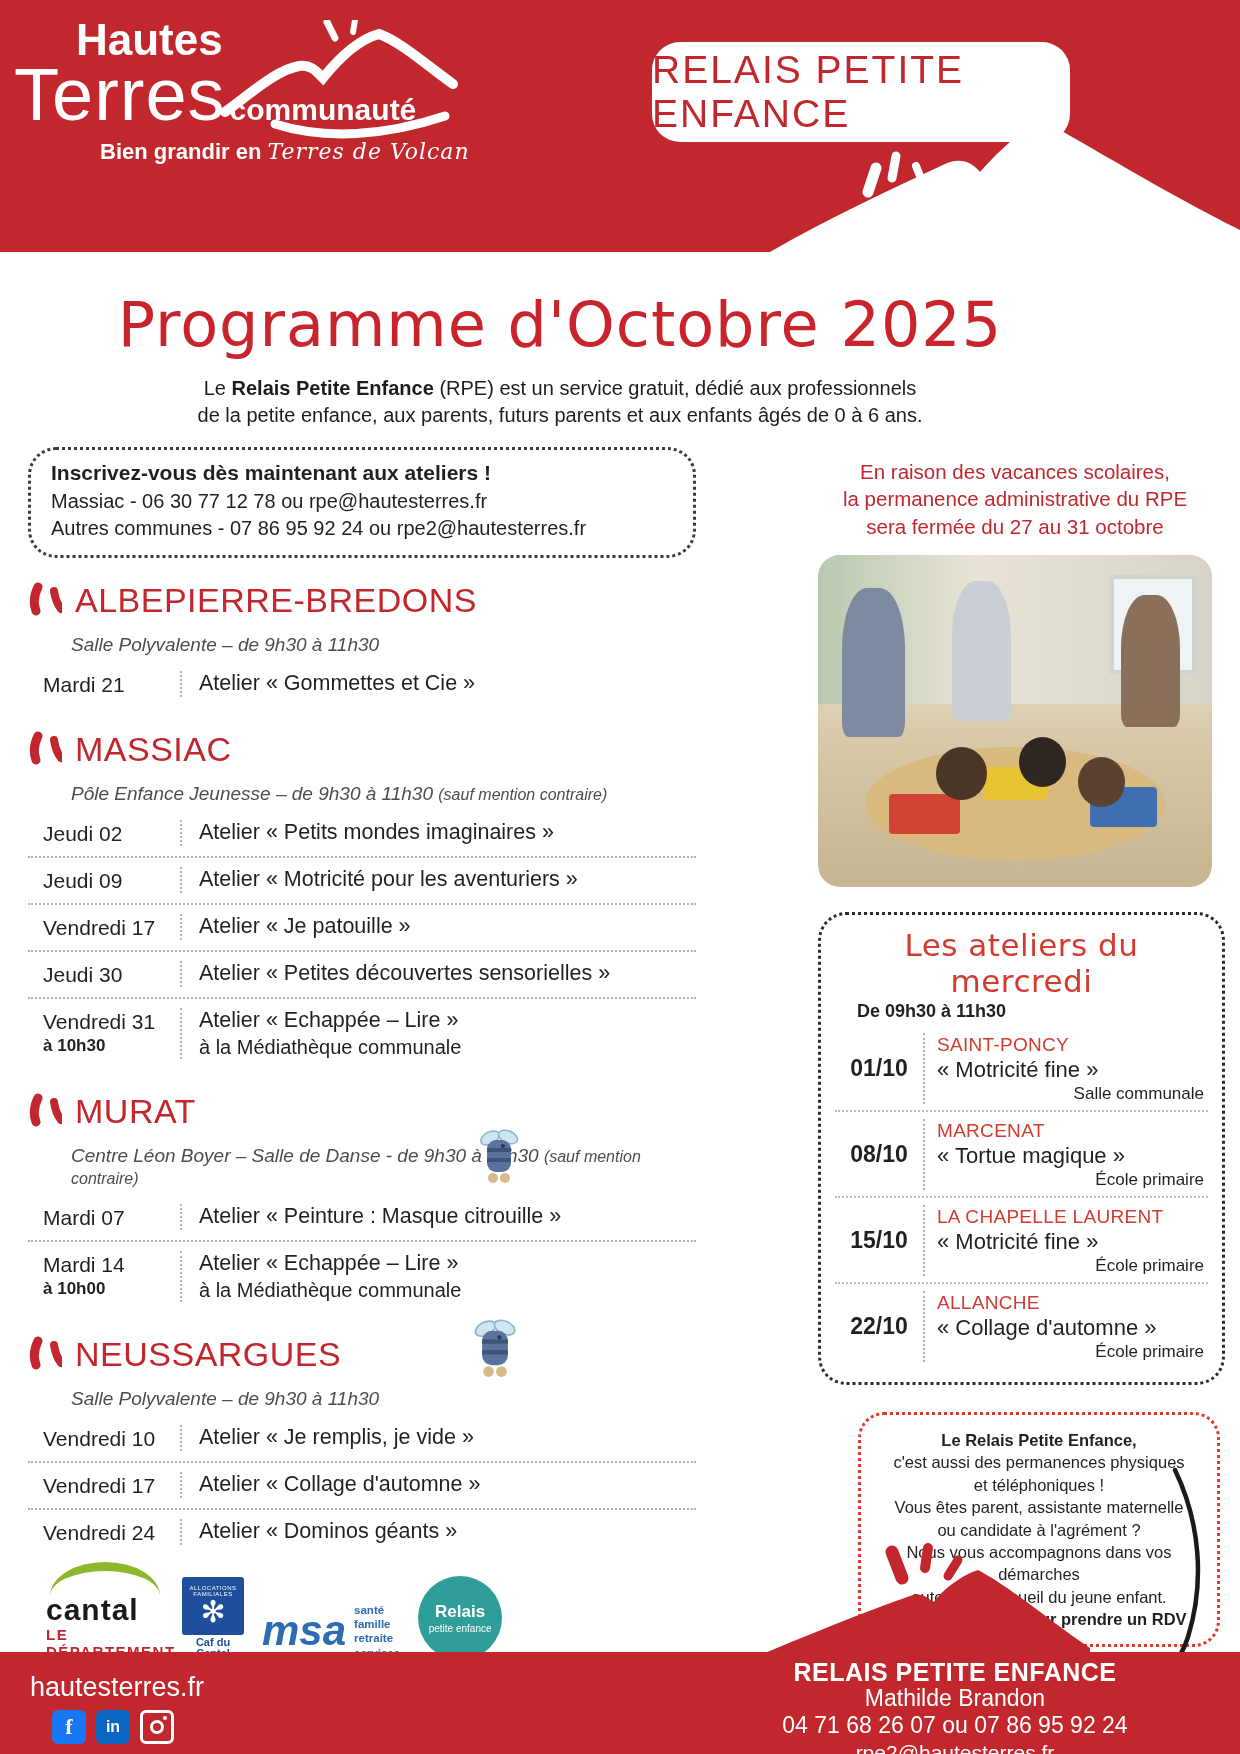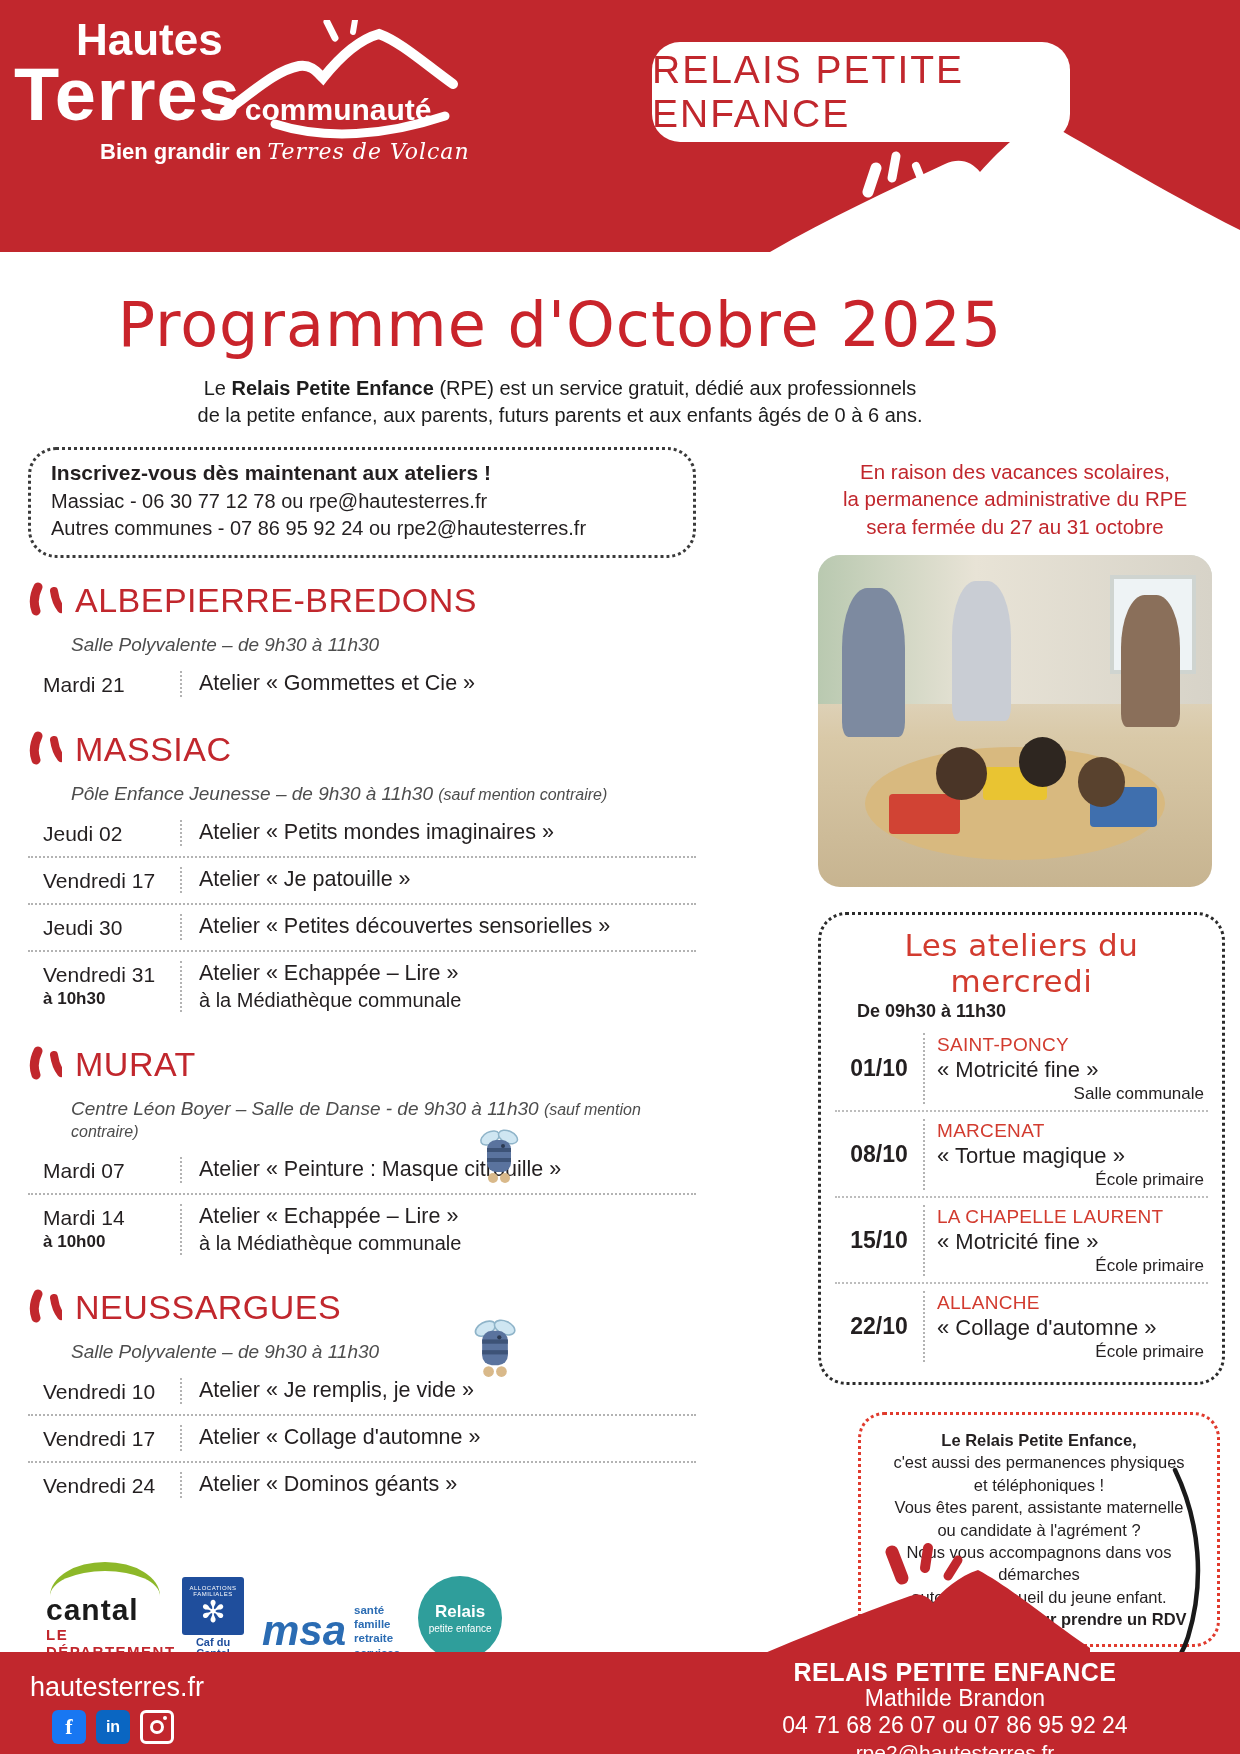--- a/index.html
+++ b/index.html
@@ -5,21 +5,21 @@
   * { margin:0; padding:0; box-sizing:border-box; }
   body { font-family:"Liberation Sans", sans-serif; background:#e8e8e8; }
   .page { position:relative; width:1240px; height:1754px; background:#fff; overflow:hidden; margin:0 auto; color:#231f20; }
 
   
   .header { position:absolute; top:0; left:0; width:1240px; height:252px; background:#c1272d; }
   .header-mountain { position:absolute; bottom:0; right:0; }
   .logo { position:absolute; top:18px; left:14px; color:#fff; }
   .logo-hautes { font-size:44px; font-weight:bold; margin-left:62px; line-height:1.0; }
   .logo-terres-row { display:flex; align-items:baseline; line-height:0.9; }
-  .logo-terres { font-size:74px; font-weight:bold; letter-spacing:1px; }
+  .logo-terres { font-size:74px; font-weight:normal; letter-spacing:1px; }
   .logo-communaute { font-size:30px; font-weight:bold; margin-left:4px; }
   .logo-tagline { margin-top:10px; margin-left:86px; font-size:22px; font-weight:bold; }
   .logo-tagline .script { font-style:italic; font-family:"DejaVu Serif", serif; font-weight:400; letter-spacing:1px; }
   .logo-doodle { position:absolute; top:20px; left:215px; }
   .badge { position:absolute; top:42px; left:652px; width:418px; height:100px; background:#fff; border-radius:28px; display:flex; align-items:center; justify-content:center; }
   .badge-text { color:#c1272d; font-size:39px; letter-spacing:2px; font-stretch:condensed; }
   .header-sparks { position:absolute; top:148px; left:862px; }
 
   
   .intro { position:absolute; top:288px; left:60px; width:1000px; text-align:center; }
@@ -205,20 +205,30 @@
     <div class="row-date">
       <span>Jeudi 02</span>
       
     </div>
     <div class="row-act">
       <span>Atelier « Petits mondes imaginaires »</span>
       
     </div>
   </div>
 
+  <div class="row">
+    <div class="row-date">
+      <span>Jeudi 09</span>
+      
+    </div>
+    <div class="row-act">
+      <span>Atelier « Motricité pour les aventuriers »</span>
+      
+    </div>
+  </div>
 
   <div class="row">
     <div class="row-date">
       <span>Vendredi 17</span>
       
     </div>
     <div class="row-act">
       <span>Atelier « Je patouille »</span>
       
     </div>

